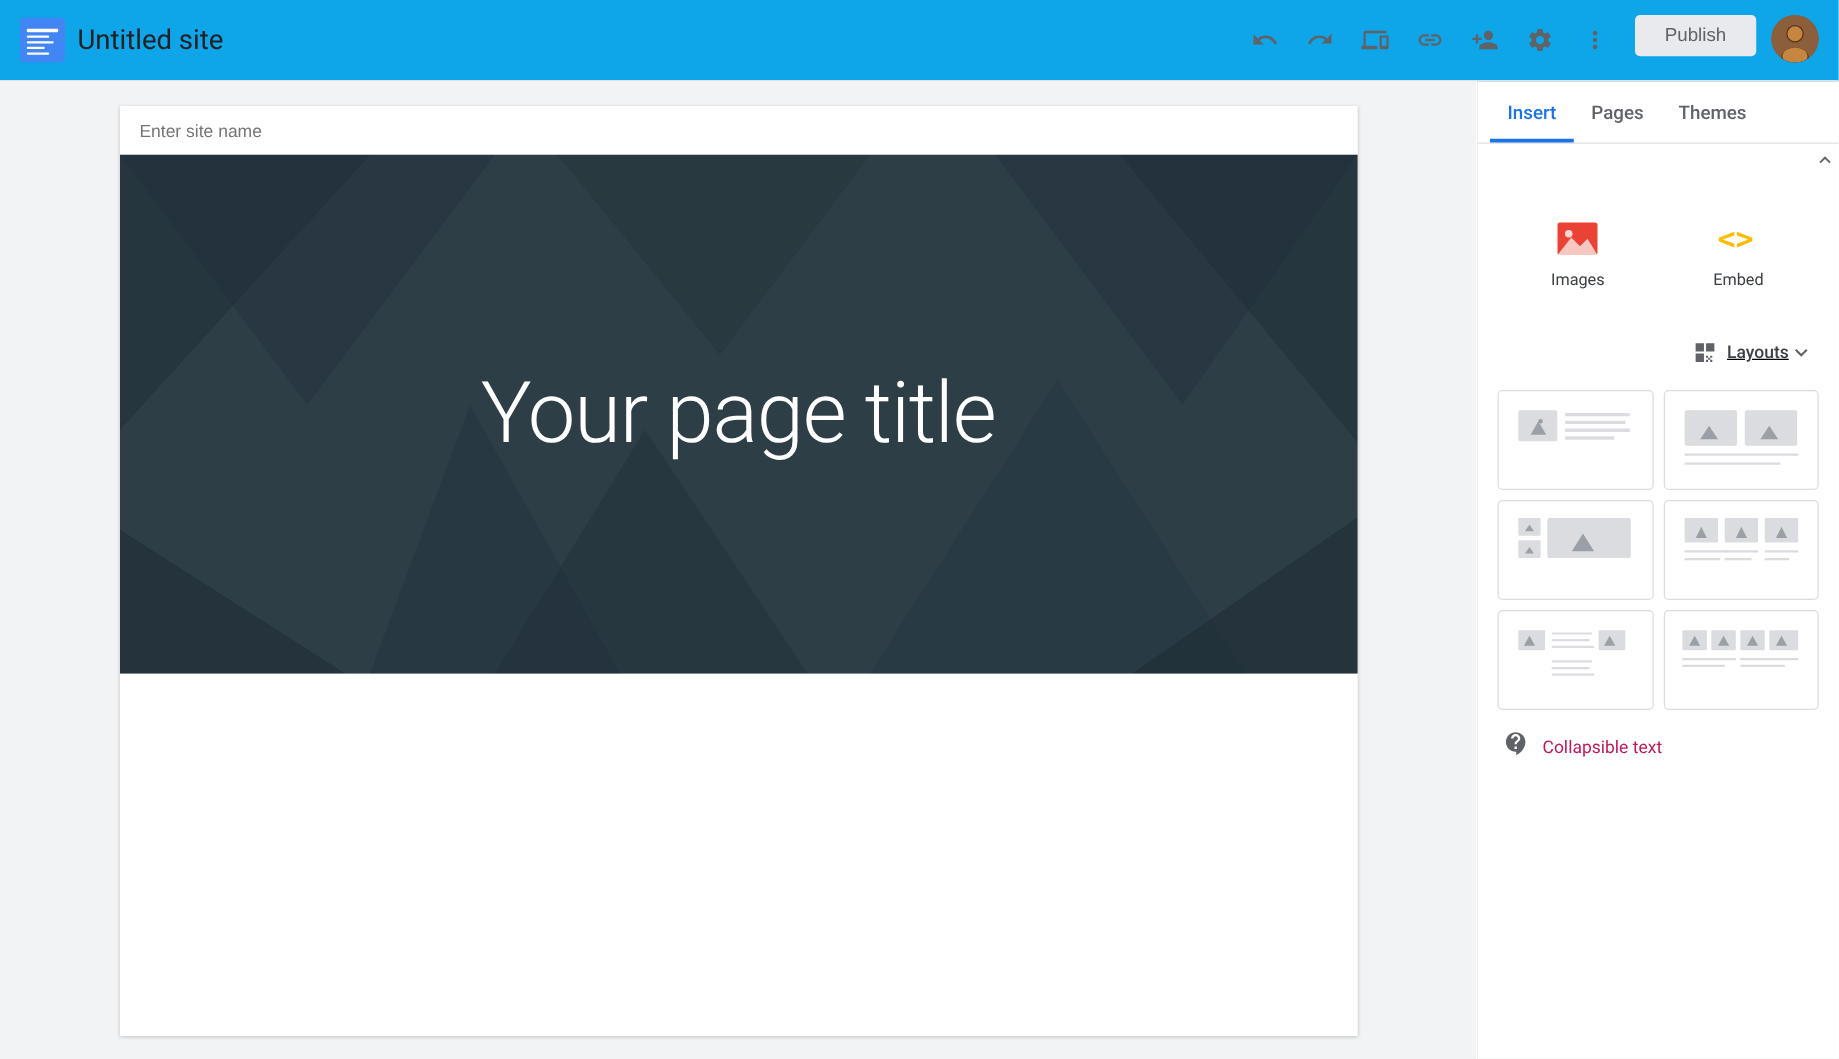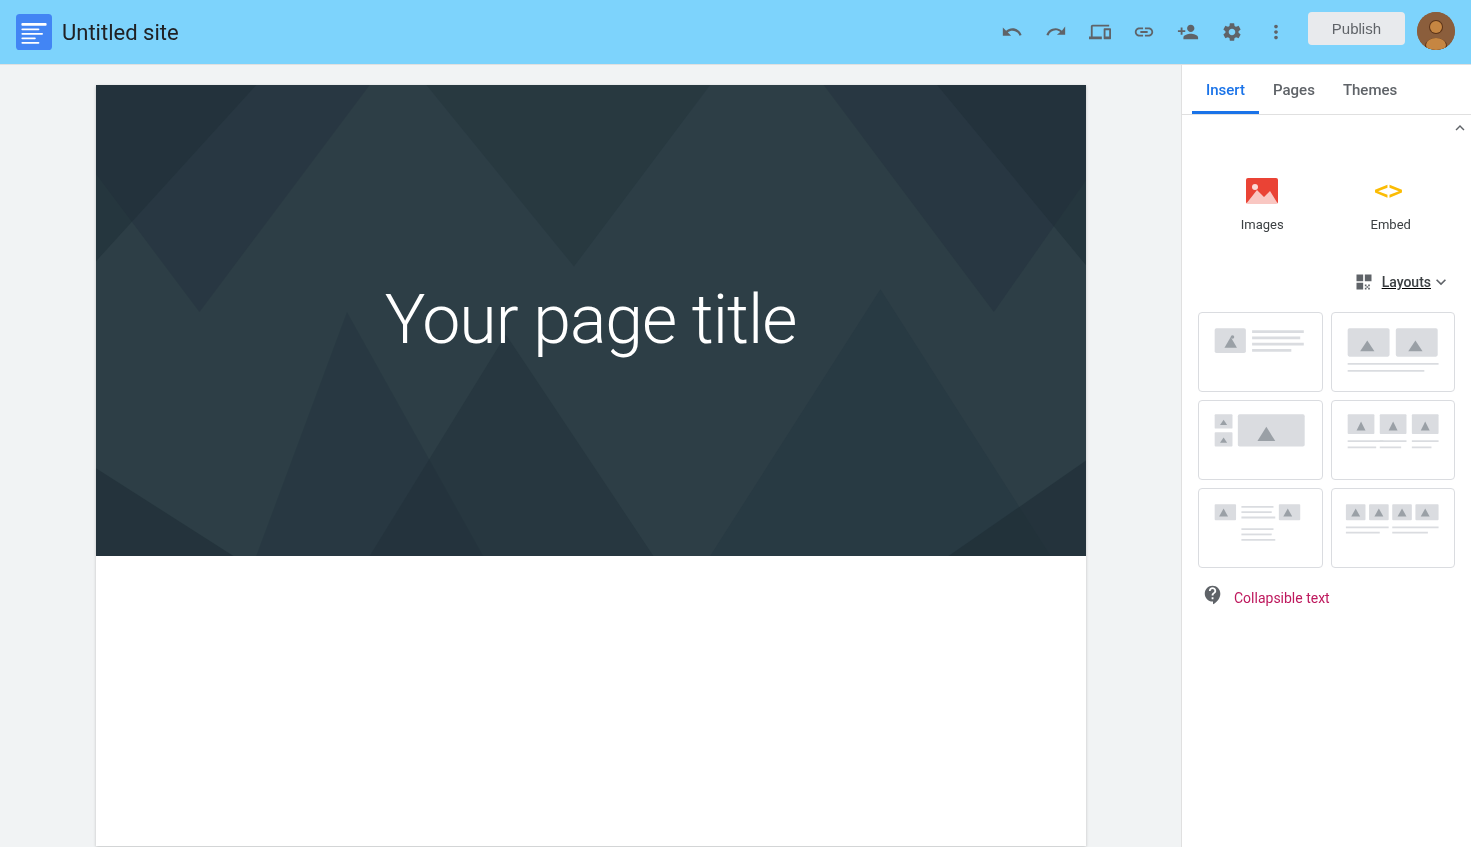--- a/index.html
+++ b/index.html
@@ -3,21 +3,21 @@
   <meta charset="utf-8">
   <style>
     * { box-sizing: border-box; margin: 0; padding: 0; }
     body { font-family: 'Google Sans', Roboto, Arial, sans-serif; background: #f1f3f4; height: 847px; overflow: hidden; }
 
     
     .header {
       display: flex;
       align-items: center;
       height: 65px;
-      background: #7dd3fc;
+      background: #0ea5e9;
       border-bottom: 1px solid #e0e0e0;
       padding: 13px 16px;
       position: relative;
       z-index: 10;
     }
     .header-logo {
       display: flex;
       align-items: center;
       gap: 10px;
       margin-right: auto;
@@ -101,21 +101,21 @@
     .site-name-input {
       border: none;
       outline: none;
       font-size: 14px;
       color: #bdc1c6;
       background: transparent;
       width: 200px;
     }
     .hero-section {
       position: relative;
-      height: 471px;
+      height: 415px;
       background: #2d3e46;
       overflow: hidden;
       display: flex;
       align-items: center;
       justify-content: center;
     }
     
     .hero-bg {
       position: absolute;
       inset: 0;
@@ -318,20 +318,23 @@
         <ellipse cx="19" cy="33" rx="10" ry="7" fill="#C68642"></ellipse>
       </svg>
     </div>
   </div>
 </header>
 
 <div class="main">
 
   <div class="canvas-area">
     <div class="page-wrapper">
+      <div class="site-name-bar">
+        <input class="site-name-input" type="text" value="" placeholder="Enter site name" style="">
+      </div>
       <div class="hero-section">
         <div class="hero-bg">
           <svg viewBox="0 0 990 415" preserveAspectRatio="xMidYMid slice" xmlns="http://www.w3.org/2000/svg">
             <rect width="990" height="415" fill="#2d3e46"></rect>
 
             <polygon points="0,0 300,0 150,200" fill="#263540" opacity="0.7"></polygon>
             <polygon points="0,0 200,0 0,220" fill="#1e2d36" opacity="0.5"></polygon>
             <polygon points="990,0 700,0 850,200" fill="#263540" opacity="0.7"></polygon>
             <polygon points="990,0 800,0 990,230" fill="#1e2d36" opacity="0.5"></polygon>
             <polygon points="200,415 400,415 280,200" fill="#243540" opacity="0.6"></polygon>

